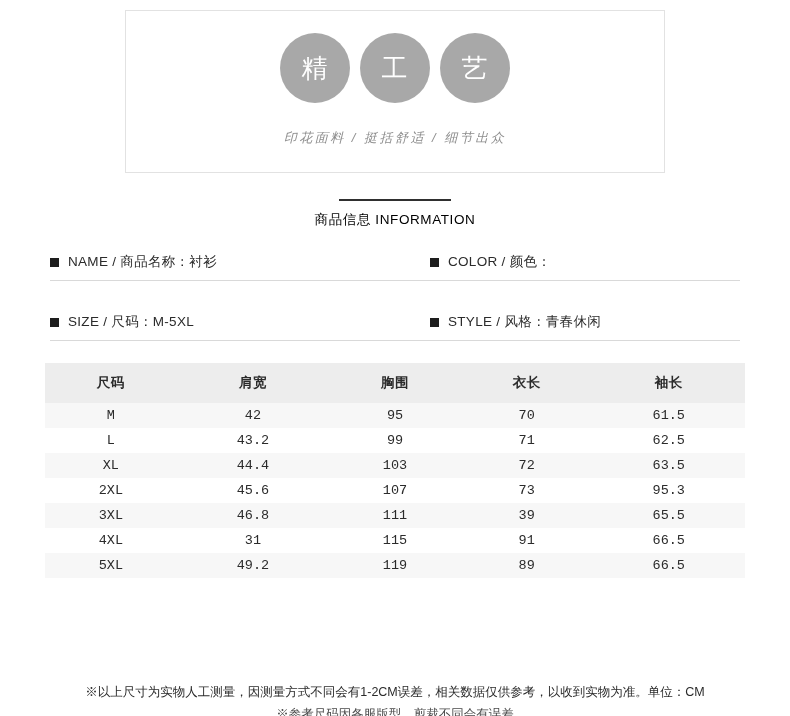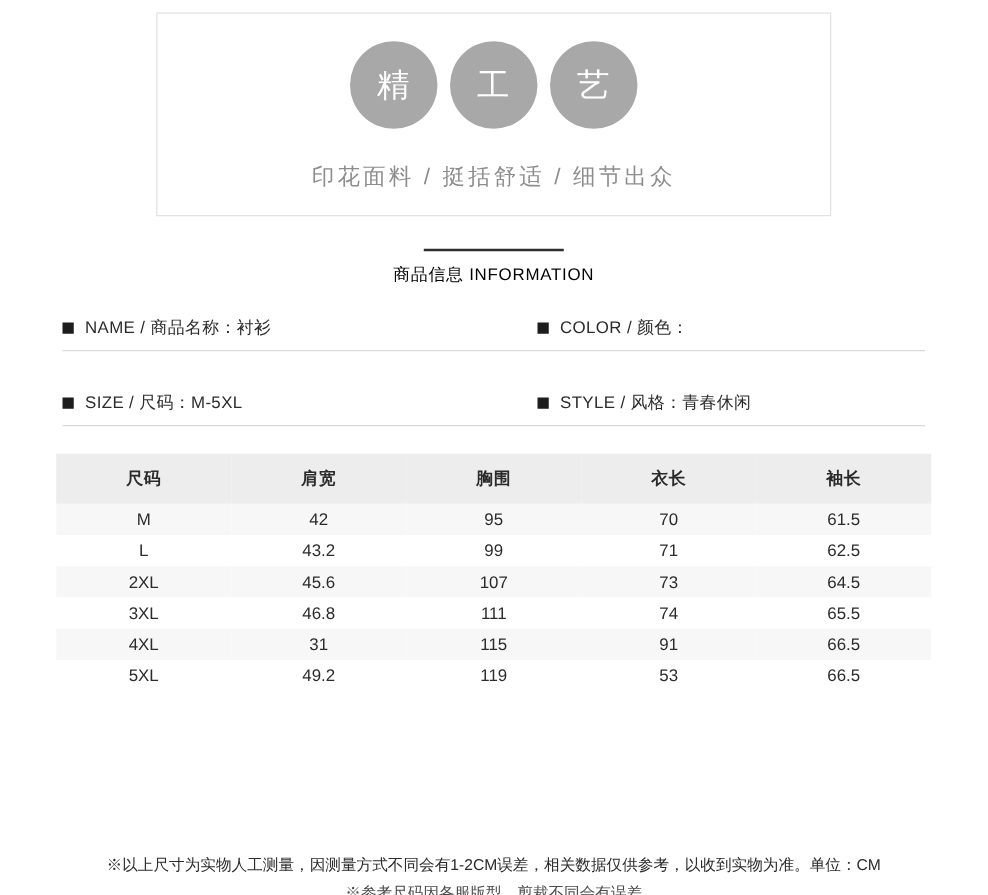--- a/index.html
+++ b/index.html
@@ -49,23 +49,24 @@
     display: flex;
     align-items: center;
     justify-content: center;
   }
   .hero-sub {
     position: absolute;
     left: 0;
     right: 0;
     top: 118px;
     text-align: center;
-    font-size: 18px;
+    font-size: 13px;
     color: #8d8d8d;
     letter-spacing: 2.5px;
+    font-style: italic;
   }
 
   
   .section-title {
     text-align: center;
     margin-top: 26px;
   }
   .section-title .rule {
     width: 112px;
     height: 2px;
@@ -107,20 +108,21 @@
     height: 9px;
     background: #1d1d1d;
     margin-right: 9px;
     flex: 0 0 auto;
   }
 
   
   .size-wrap {
     margin: 22px auto 4px auto;
     width: 700px;
+    font-family: Liberation Mono, monospace;
   }
   table.size-table {
     width: 100%;
     border-collapse: collapse;
     font-size: 13.5px;
     color: #2b2b2b;
   }
   table.size-table th {
     background: #ededed;
     font-weight: bold;
@@ -217,45 +219,52 @@
           <td>61.5</td>
         </tr>
         <tr>
           <td>L</td>
           <td>43.2</td>
           <td>99</td>
           <td>71</td>
           <td>62.5</td>
         </tr>
         <tr>
+          <td>XL</td>
+          <td>44.4</td>
+          <td>103</td>
+          <td>72</td>
+          <td>63.5</td>
+        </tr>
+        <tr>
           <td>2XL</td>
           <td>45.6</td>
           <td>107</td>
           <td>73</td>
-          <td>64.5</td>
+          <td>95.3</td>
         </tr>
         <tr>
           <td>3XL</td>
           <td>46.8</td>
           <td>111</td>
-          <td>74</td>
+          <td>39</td>
           <td>65.5</td>
         </tr>
         <tr>
           <td>4XL</td>
           <td>31</td>
           <td>115</td>
           <td>91</td>
           <td>66.5</td>
         </tr>
         <tr>
           <td>5XL</td>
           <td>49.2</td>
           <td>119</td>
-          <td>53</td>
+          <td>89</td>
           <td>66.5</td>
         </tr>
       </tbody>
     </table>
   </div>
 
   <div class="footnote">
     <div class="line1">※以上尺寸为实物人工测量，因测量方式不同会有1-2CM误差，相关数据仅供参考，以收到实物为准。单位：CM</div>
     <div class="line2">※参考尺码因各服版型、剪裁不同会有误差</div>
   </div>

